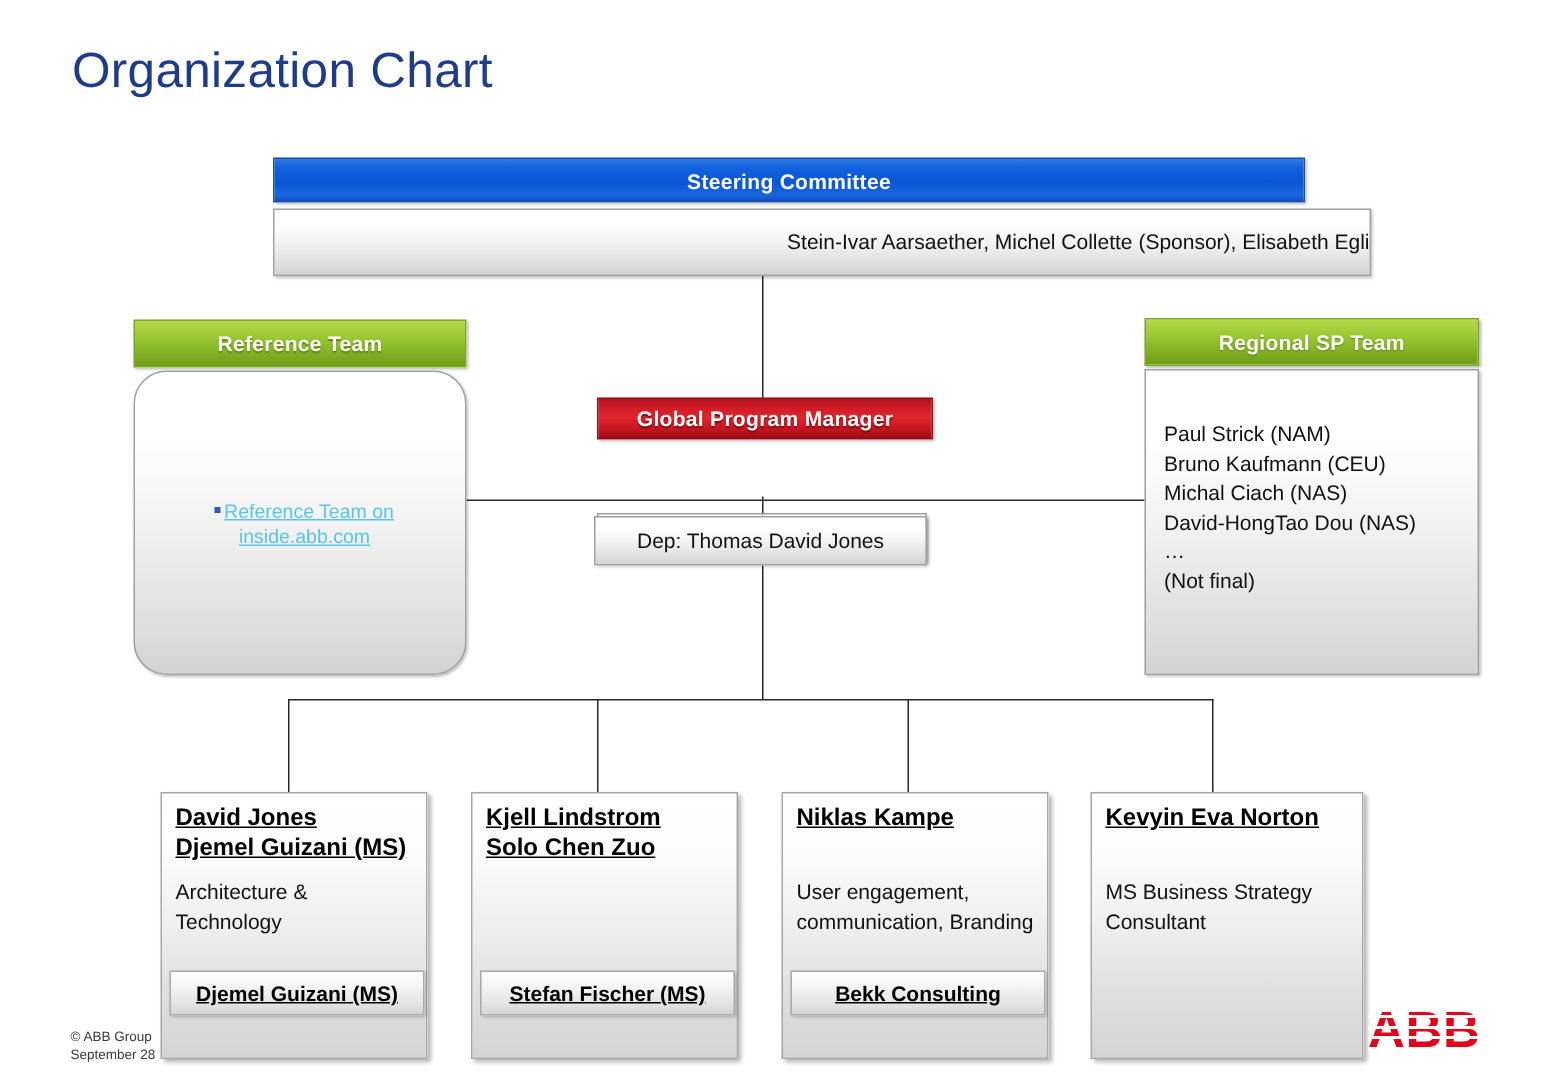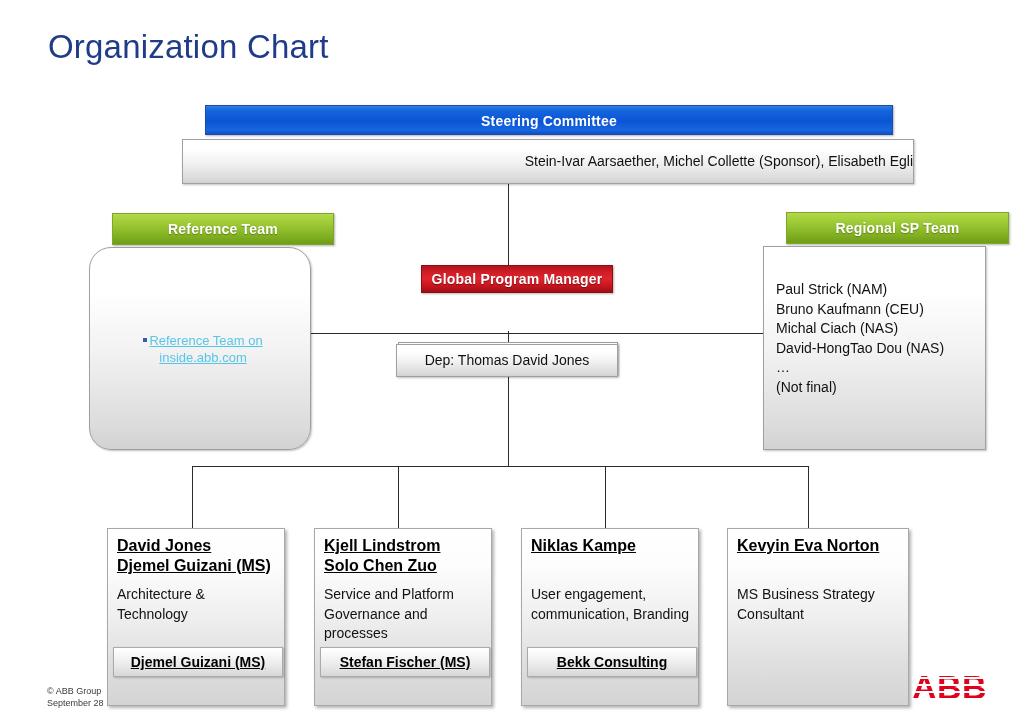--- a/index.html
+++ b/index.html
@@ -42,21 +42,20 @@
   
   .hdr {
     position: absolute;
     box-sizing: border-box;
     text-align: center;
     color: #ffffff;
     font-weight: bold;
     letter-spacing: 0.2px;
     overflow: hidden;
     white-space: nowrap;
-    margin-left: 23px;
   }
   .hdr-blue {
     background: linear-gradient(to bottom, #2f7de1 0%, #1463dd 18%, #0a55d6 55%, #1a66e0 86%, #0f4fc4 100%);
     border: 1px solid #1a4fa8;
     box-shadow: 1px 1px 2px rgba(0,0,0,0.3);
     font-size: 14px;
     line-height: 31px;
   }
   .hdr-green {
     background: linear-gradient(to bottom, #b4d84a 0%, #9fcb36 30%, #84b425 68%, #6f9d17 100%);
@@ -128,21 +127,21 @@
   #rsp-list {
     position: absolute;
     left: 12px; top: 33px; right: 6px;
     font-size: 14px;
     line-height: 19.5px;
     color: #111111;
   }
   #rsp-list div { white-space: nowrap; }
 
   
-  #gpm-header { left: 398px; top: 265px; width: 192px; height: 28px; }
+  #gpm-header { left: 398px; top: 265px; width: 224px; height: 28px; }
   #gpm-body {
     left: 398px; top: 298px; width: 220px; height: 33px;
     text-align: center; line-height: 31px; margin-top: 44px;
   }
   #dep-box {
     left: 396px; top: 344px; width: 222px; height: 33px;
     text-align: center; line-height: 31px;
   }
 
   
@@ -297,21 +296,20 @@
     </div>
     <div class="card-desc">Architecture &amp; Technology</div>
     <div class="subbox"><span>Djemel Guizani (MS)</span></div>
   </div>
 
   <div id="card-2" class="card">
     <div class="card-names">
       <span>Kjell Lindstrom</span><br>
       <span>Solo Chen Zuo</span>
     </div>
-    <div class="card-desc">Service and Platform Governance and processes</div>
     <div class="subbox"><span>Stefan Fischer (MS)</span></div>
   </div>
 
   <div id="card-3" class="card">
     <div class="card-names">
       <span>Niklas Kampe</span>
     </div>
     <div class="card-desc">User engagement, communication, Branding</div>
     <div class="subbox"><span>Bekk Consulting</span></div>
   </div>

